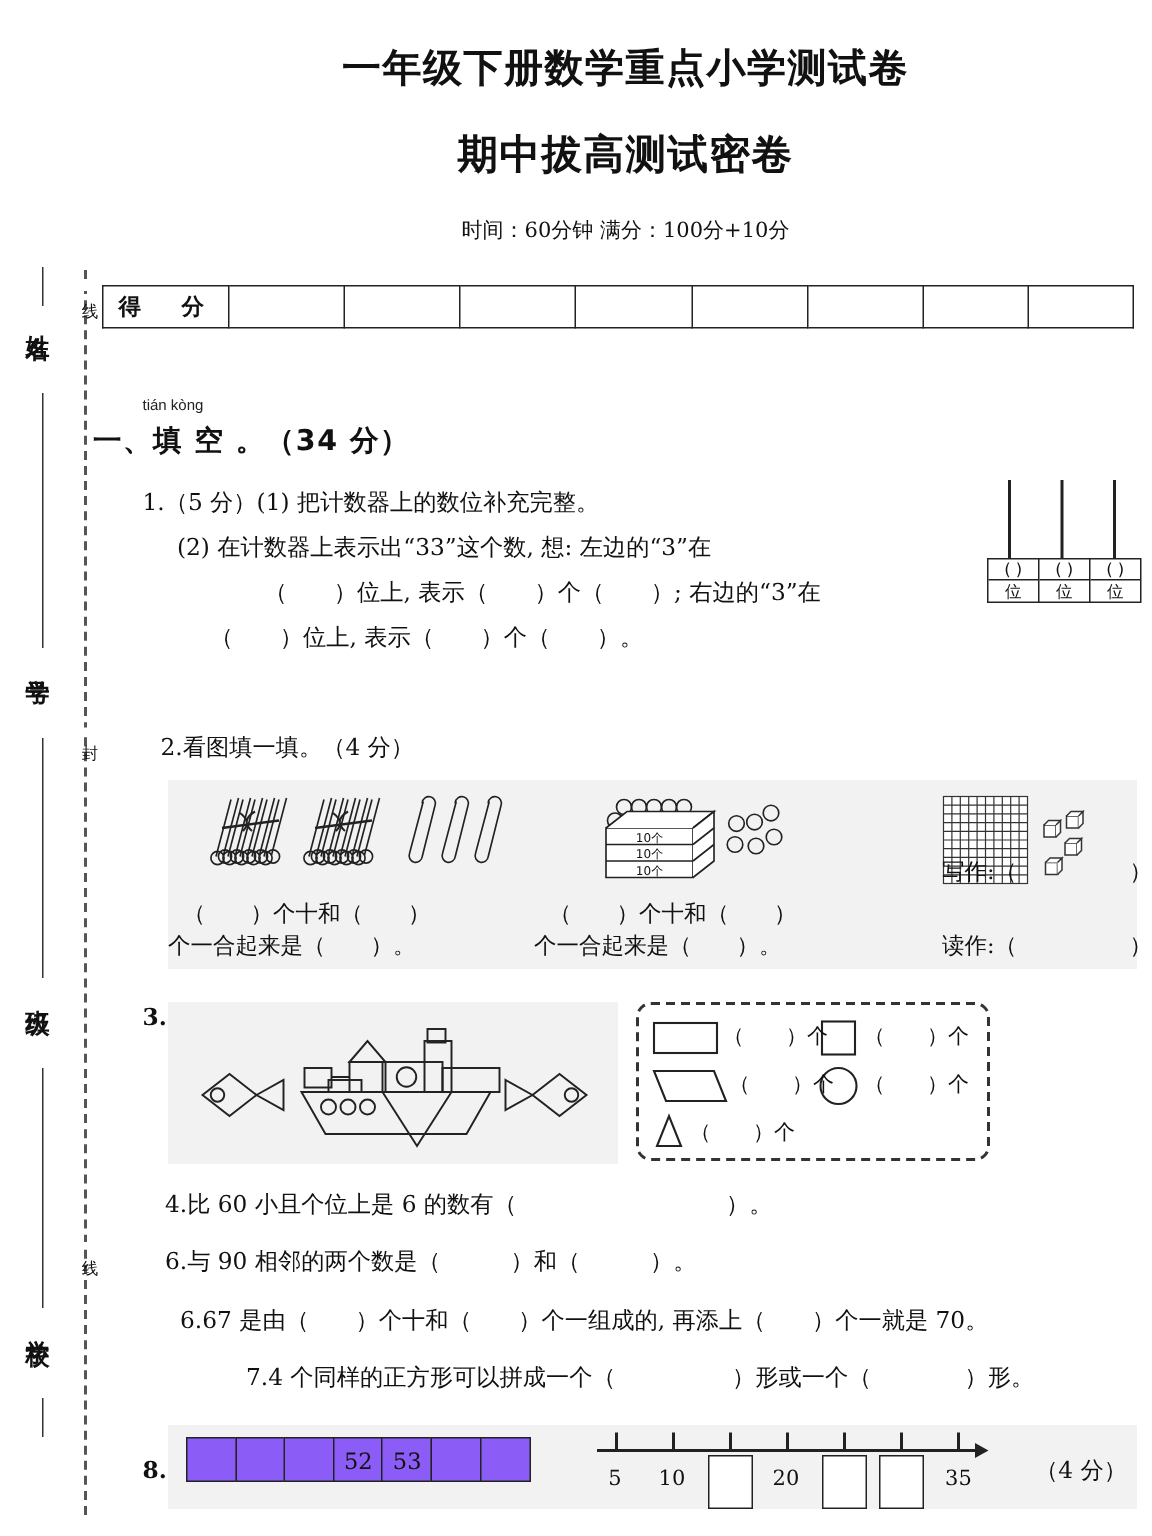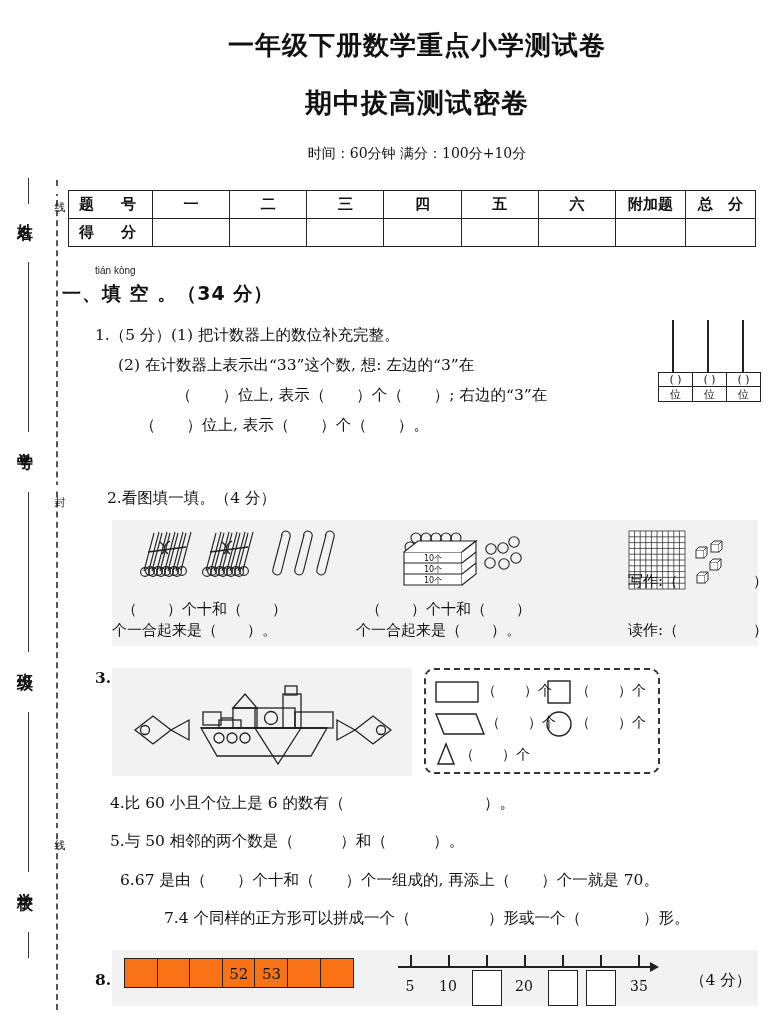--- a/index.html
+++ b/index.html
@@ -100,21 +100,21 @@
     position:absolute; border:2px dashed #333; border-radius:10px;
     background:transparent;
   }
   .shaperow { position:absolute; font-size:14px; font-family:"DejaVu Serif", serif; white-space:nowrap; }
 
   
   .seq { position:absolute; display:flex; }
   .seq div {
     width:34px; height:30px; border:1.4px solid #222; margin-left:-1.4px;
     text-align:center; line-height:30px; font-size:15px;
-    font-family:"DejaVu Serif", serif; background:#f97316;
+    font-family:"DejaVu Serif", serif; background:#8b5cf6;
   }
   .seq div:first-child { margin-left:0; }
 
   
   .numline { position:absolute; }
   .nl-axis { position:absolute; left:0; top:0; height:1.6px; background:#222; }
   .nl-tick { position:absolute; width:1.6px; height:11px; background:#222; top:-11px; }
   .nl-arrow {
     position:absolute; width:0; height:0; top:-4.5px;
     border-top:5px solid transparent; border-bottom:5px solid transparent;
@@ -144,31 +144,20 @@
   <div class="dashchar" style="top:485px;">封</div>
   <div class="dashchar" style="top:828px;">线</div>
 </div>
 
 <div class="title1">一年级下册数学重点小学测试卷</div>
 <div class="title2">期中拔高测试密卷</div>
 <div class="subinfo">时间：60分钟    满分：100分+10分</div>
 
 <table class="score-table">
   <tbody>
-      <tr>
-    <td class="lbl">题　号</td>
-    <td>一</td>
-    <td>二</td>
-    <td>三</td>
-    <td>四</td>
-    <td>五</td>
-    <td>六</td>
-    <td class="att">附加题</td>
-    <td class="att">总　分</td>
-  </tr>
   <tr>
     <td class="lbl">得　分</td>
     <td></td>
     <td></td>
     <td></td>
     <td></td>
     <td></td>
     <td></td>
     <td class="att"></td>
     <td class="att"></td>
@@ -417,21 +406,21 @@
   </g>
 </svg>
 
 <div class="shaperow" style="left:482px; top:682px;">（　　）个</div>
 <div class="shaperow" style="left:576px; top:682px;">（　　）个</div>
 <div class="shaperow" style="left:486px; top:714px;">（　　）个</div>
 <div class="shaperow" style="left:576px; top:714px;">（　　）个</div>
 <div class="shaperow" style="left:460px; top:746px;">（　　）个</div>
 
 <div class="q" style="left:110px; top:793px;">4.比 60 小且个位上是 6 的数有（　　　　　　　　　）。</div>
-<div class="q" style="left:110px; top:831px;">5.与 50 相邻的两个数是（　　　）和（　　　）。</div>
+<div class="q" style="left:110px; top:831px;">6.与 90 相邻的两个数是（　　　）和（　　　）。</div>
 <div class="q" style="left:120px; top:870px;">6.67 是由（　　）个十和（　　）个一组成的, 再添上（　　）个一就是 70。</div>
 <div class="q" style="left:116px; top:908px;margin-left:48px;">7.4 个同样的正方形可以拼成一个（　　　　　）形或一个（　　　　）形。</div>
 
 <div class="gray-panel" style="left:112px; top:950px; width:646px; height:56px;"></div>
 <div class="q" style="left:95px; top:970px; font-weight:bold;">8.</div>
 
 <div class="seq" style="left:124px; top:958px;">
   <div></div>
   <div></div>
   <div></div>

